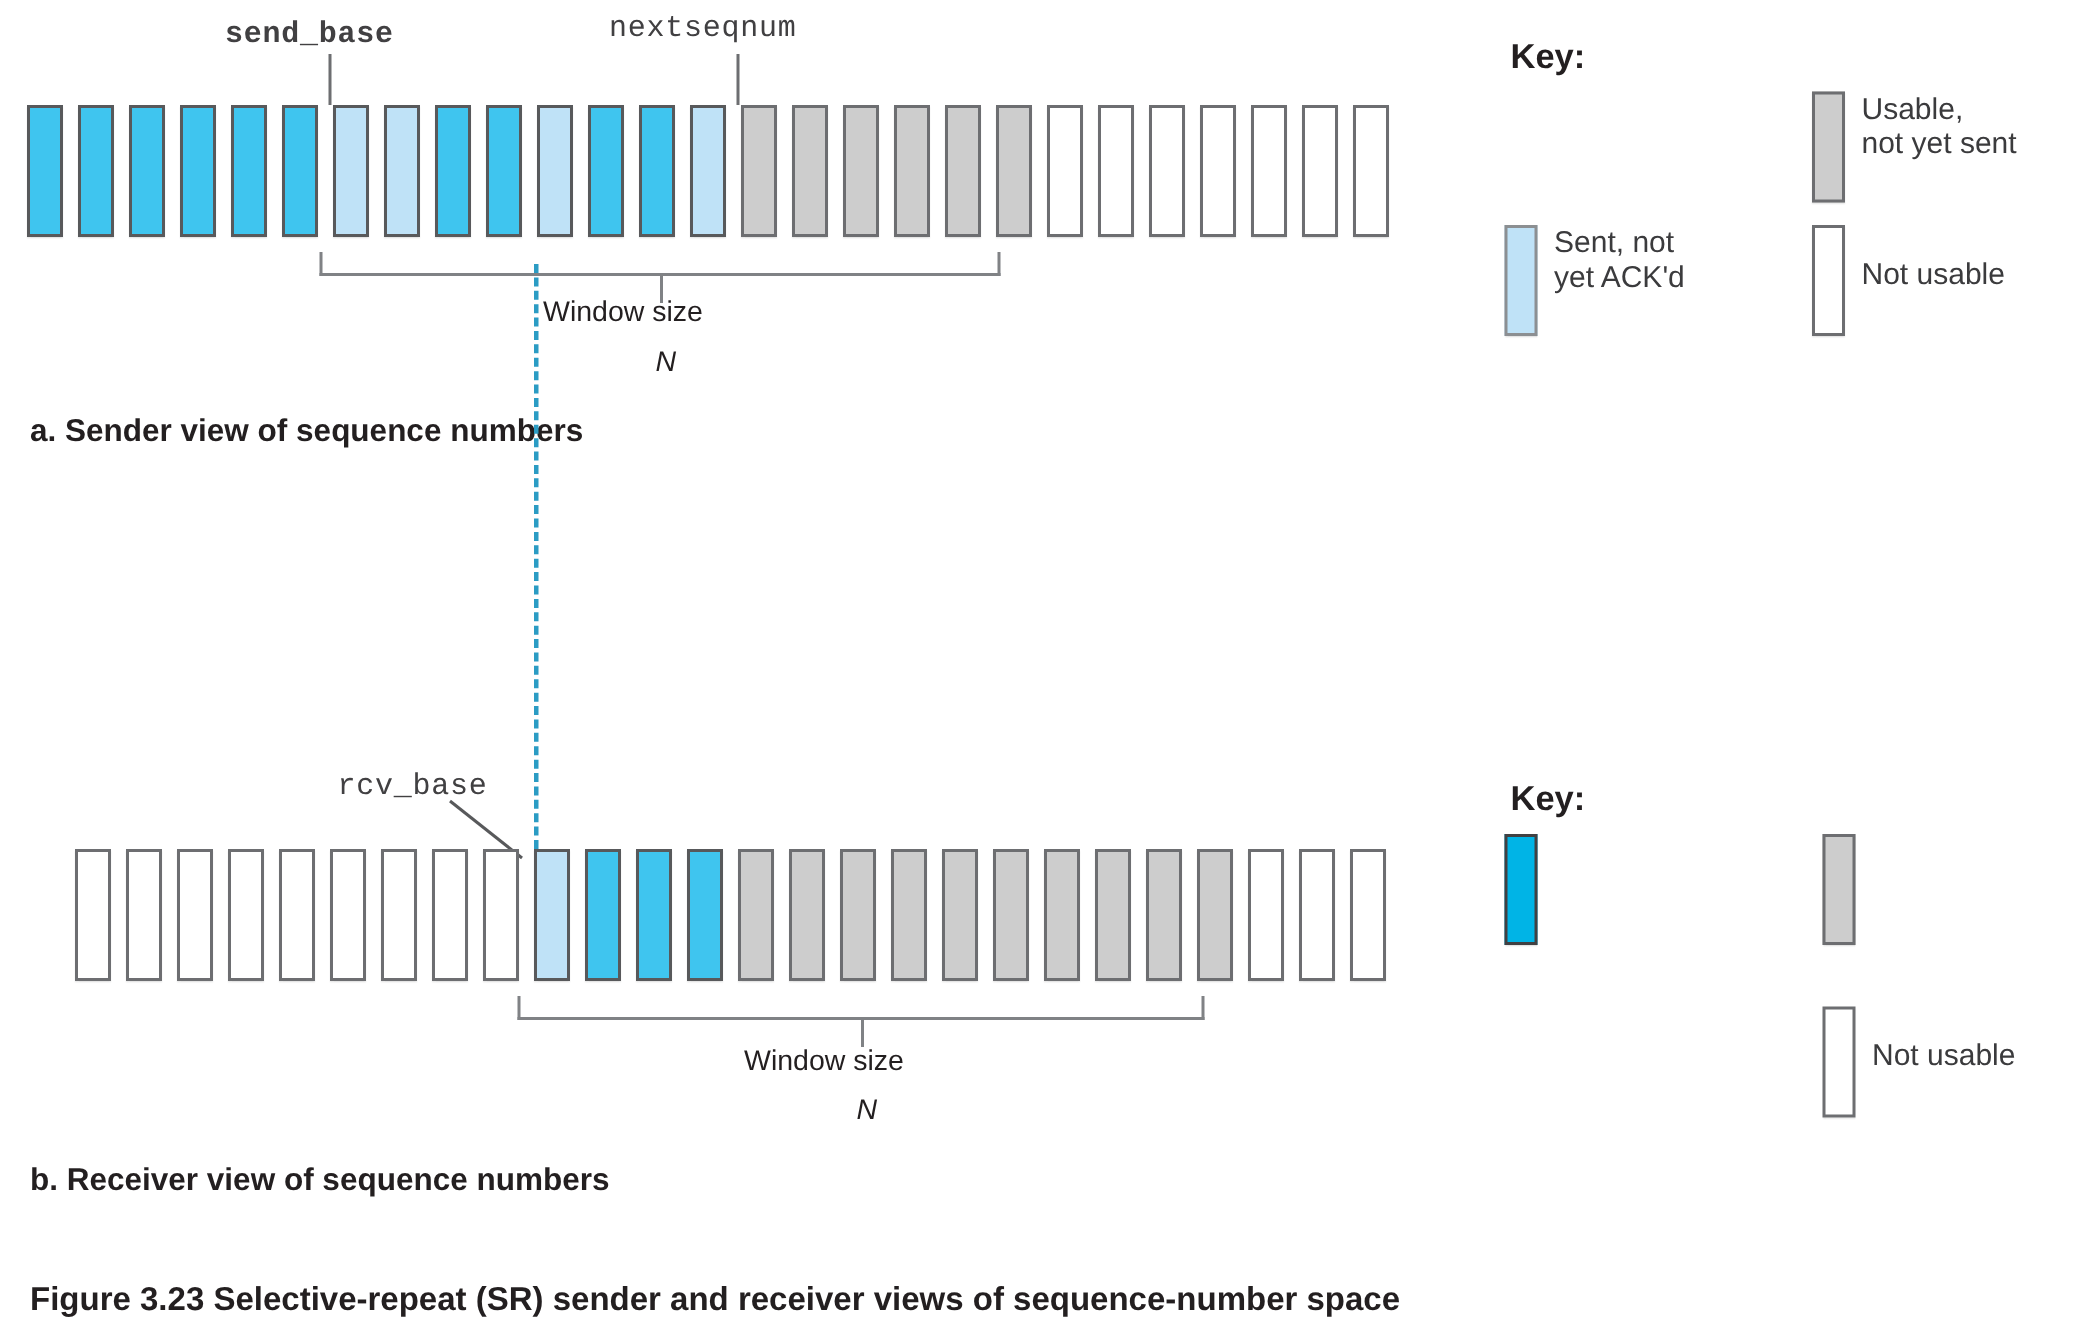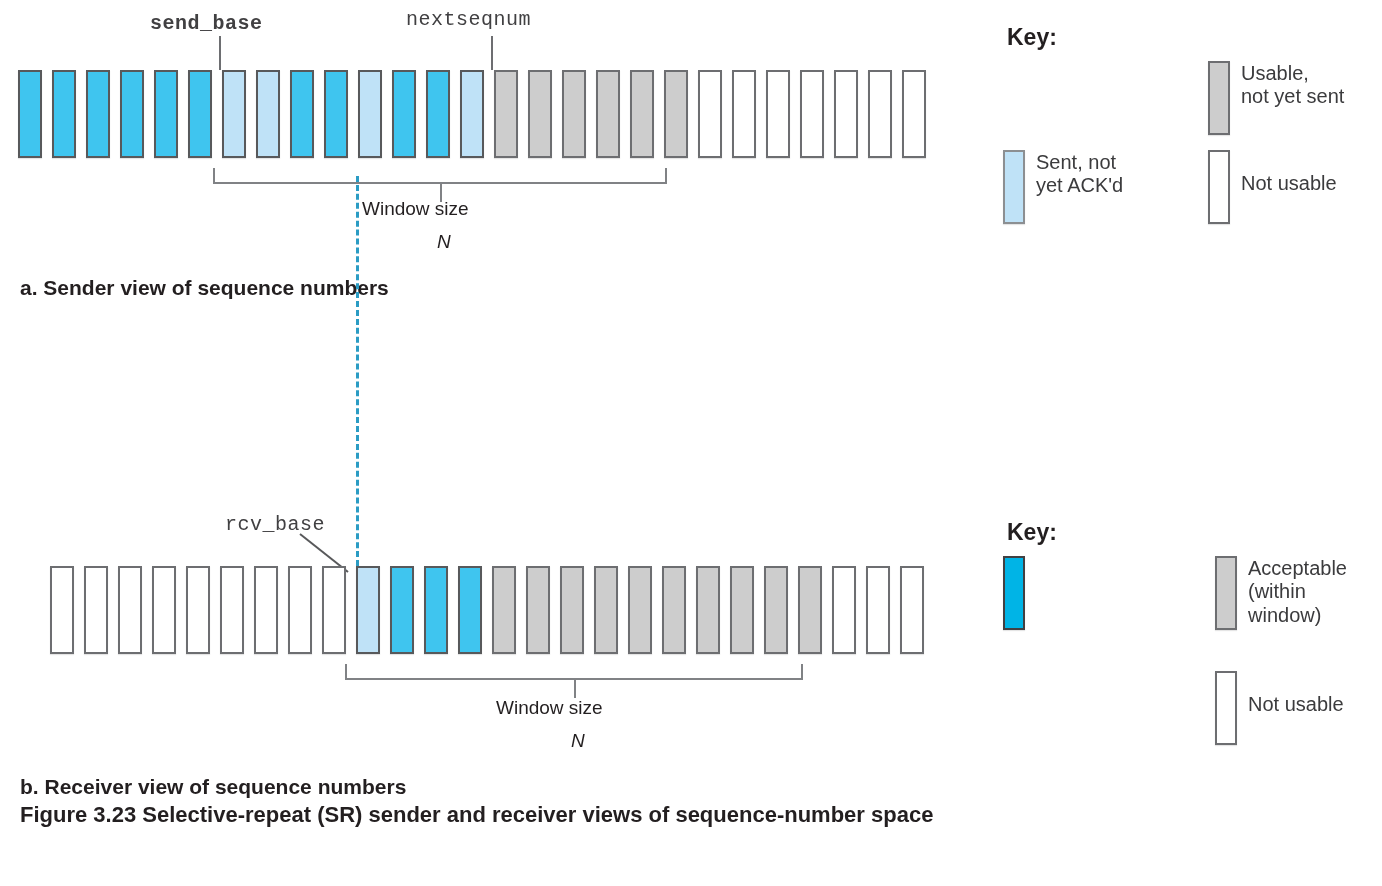--- a/index.html
+++ b/index.html
@@ -158,21 +158,21 @@
     </div>
 
   <div class="bracket" style="left:345px;top:664px;width:458px;"></div>
   <div class="bracket-stem" style="left:574px;top:680px;height:18px;"></div>
 
   <div class="wtext" style="left:496px;top:697px;">Window size</div>
   <div class="wtext italic" style="left:571px;top:730px;">N</div>
 
   <div class="subcap" style="left:20px;top:775px;">b. Receiver view of sequence numbers</div>
 
-  <div class="figcap" style="left:20px;top:802px;">Figure 3.23 Selective-repeat (SR) sender and receiver views of sequence-number space</div>
+  <div class="figcap" style="left:20px;top:853px;">Figure 3.23 Selective-repeat (SR) sender and receiver views of sequence-number space</div>
 
   <div class="keyblock" style="left:1003px;top:24px;width:375px;height:160px;">
     <div class="keytitle">Key:</div>
     <div class="keyrow" style="left:205px;top:37px;width:185px;">
       <span class="swatch sw-usable"></span>
       <span class="keytext">Usable,
 not yet sent</span>
     </div>
     <div class="keyrow" style="left:0;top:126px;width:175px;">
       <span class="swatch sw-sent"></span>
@@ -185,23 +185,20 @@
     </div>
   </div>
 
   <div class="keyblock" style="left:1003px;top:519px;width:375px;height:210px;">
     <div class="keytitle">Key:</div>
     <div class="keyrow" style="left:0;top:37px;width:195px;">
       <span class="swatch sw-acked"></span>
     </div>
     <div class="keyrow" style="left:212px;top:37px;width:175px;">
       <span class="swatch sw-usable"></span>
-      <span class="keytext">Acceptable
-(within
-window)</span>
     </div>
     <div class="keyrow" style="left:212px;top:152px;width:175px;">
       <span class="swatch sw-notusable"></span>
       <span class="keytext" style="padding-top:22px;">Not usable</span>
     </div>
   </div>
 
 </div>
 
 </body></html>

